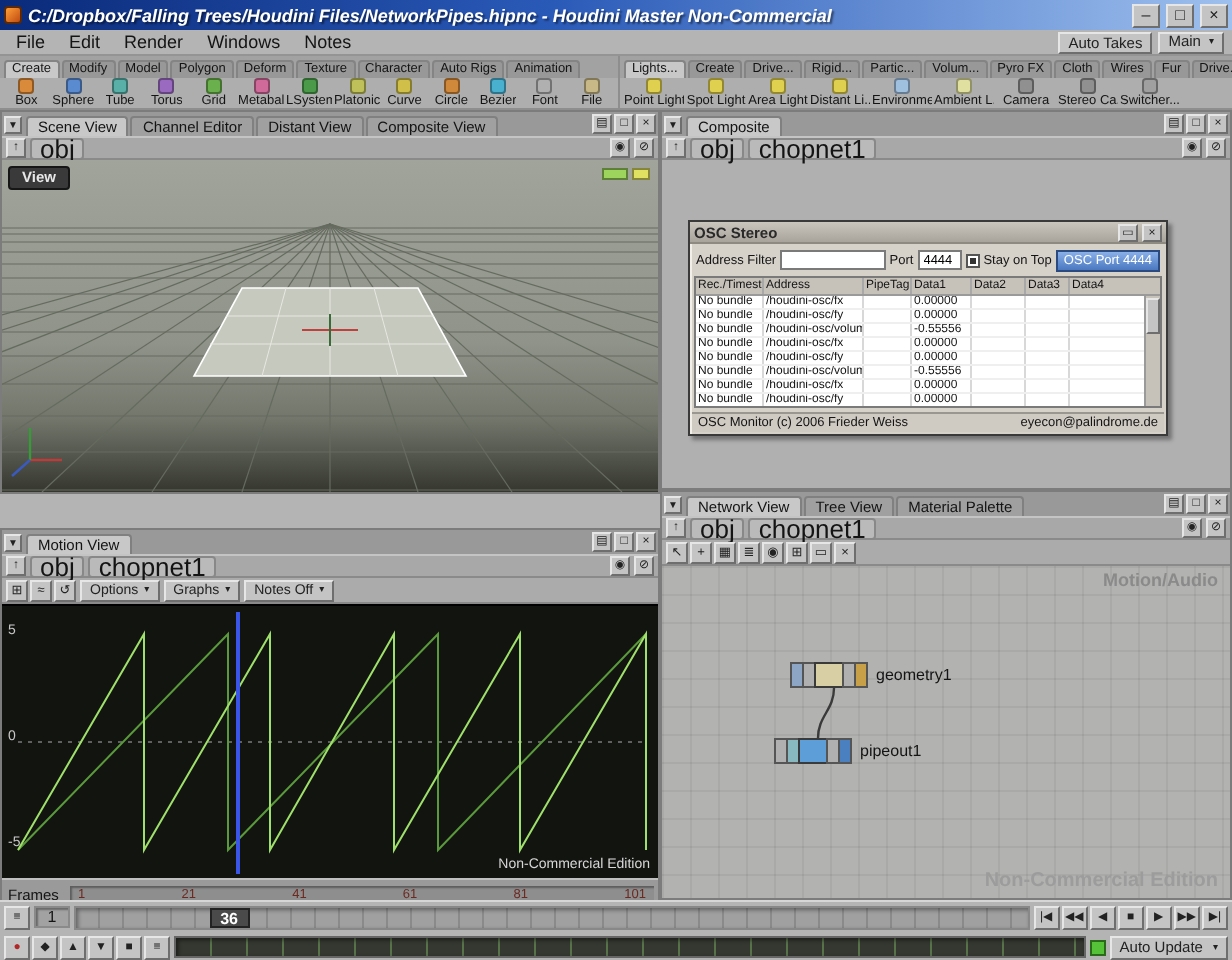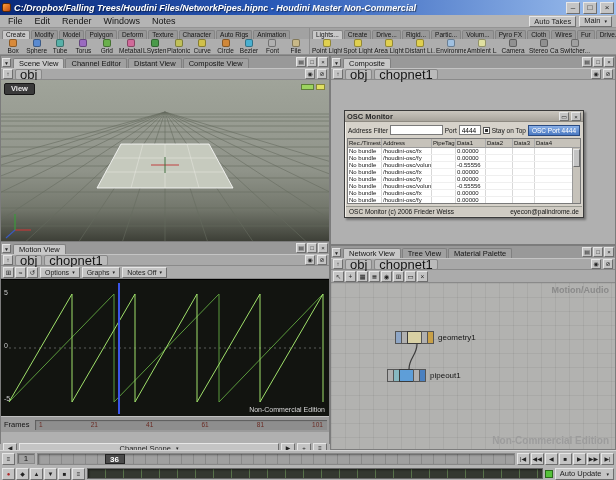--- a/index.html
+++ b/index.html
@@ -65,21 +65,21 @@
   .viewport { position:relative; height:166px; overflow:hidden; background:#8e9288;font-weight:bold; }
   .viewport svg { position:absolute; left:0; top:0; }
   .view-btn { position:absolute; left:3px; top:3px; background:#3a3a3a; border:1px solid #161616; border-radius:2px;
     color:#e8e8e8; font-size:7.5px; line-height:10px; padding:0 6px; }
   .vp-chips { position:absolute; right:4px; top:4px; display:flex; gap:2px; }
   .chip { height:6px; border:1px solid rgba(0,0,0,.4); }
   .chip.green { width:13px; background:#9cd45e; }
   .chip.yellow { width:9px; background:#e0e062; }
 
   
-  #motion-pane { left:0; top:241px; width:330px; height:203px; }
+  #motion-pane { left:0; top:264px; width:330px; height:203px; }
   .mv-toolbar { height:13px; display:flex; align-items:center; gap:2px; padding:0 2px; background:#ababab; border-bottom:1px solid #8a8a8a; }
   .mv-ic { width:11px; height:11px; font-size:6.5px; line-height:10px; text-align:center; }
   .mv-drop { height:11px; font-size:7px; line-height:9px; padding:0 4px; display:flex; align-items:center; gap:3px; }
   .chev { font-size:5px; }
   .graph { position:relative; height:137px; background:#121410; border-top:1px solid #000; }
   .graph svg { position:absolute; left:0; top:0; }
   .graph-y { position:absolute; left:3px; color:#c8c8c8; font-size:7px; line-height:7px; }
   .graph-watermark { position:absolute; right:4px; bottom:3px; color:#d8d8d8; font-size:7px; }
   .frames-row { height:16px; display:flex; align-items:center; background:#9a9a9a; border-top:1px solid #c0c0c0; }
   .frames-label { width:34px; padding-left:3px; font-size:7.5px; }
@@ -587,21 +587,21 @@
         <span class="ntile"></span>
         <span class="ntile" style="background:#4a80c0"></span>
         <span class="nlabel">pipeout1</span>
       </div>
       <div class="net-watermark">Non-Commercial Edition</div>
     </div>
   </div>
 
   <div class="osc">
     <div class="osc-title">
-      <span class="osc-title-text">OSC Monitor</span>
+      <span class="osc-title-text">OSC Stereo</span>
       <span class="osc-tbtn btn3d">▭</span>
       <span class="osc-tbtn btn3d">×</span>
     </div>
     <div class="osc-controls">
       <span>Address Filter</span>
       <input class="osc-input osc-filter" style="">
       <span>Port</span>
       <input class="osc-input osc-port" value="4444" style="">
       <span class="osc-check"></span>
       <span>Stay on Top</span>

